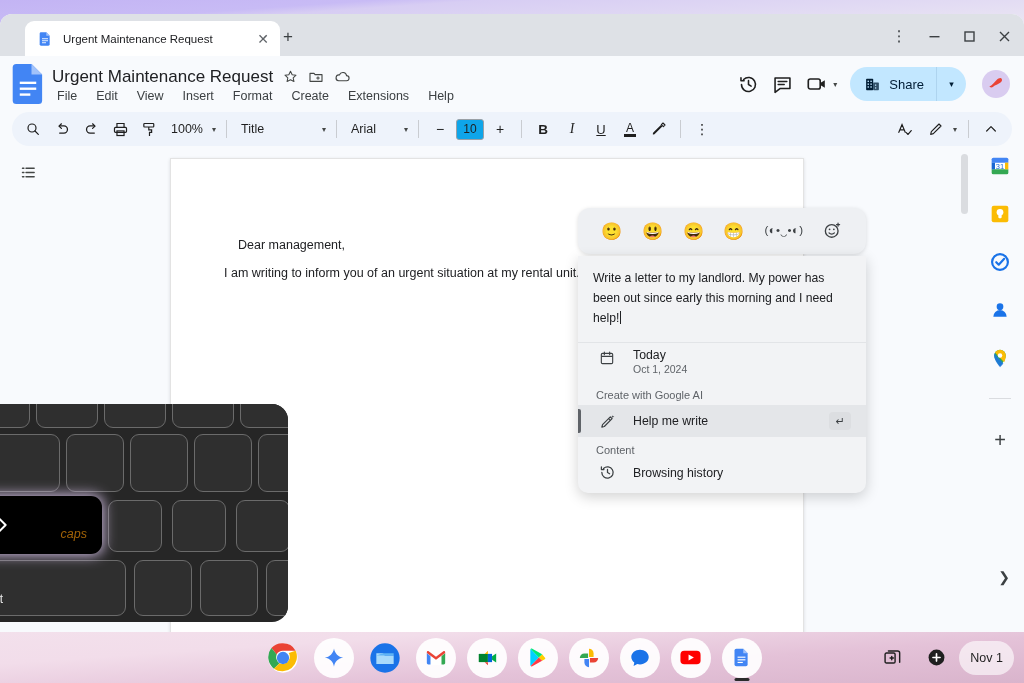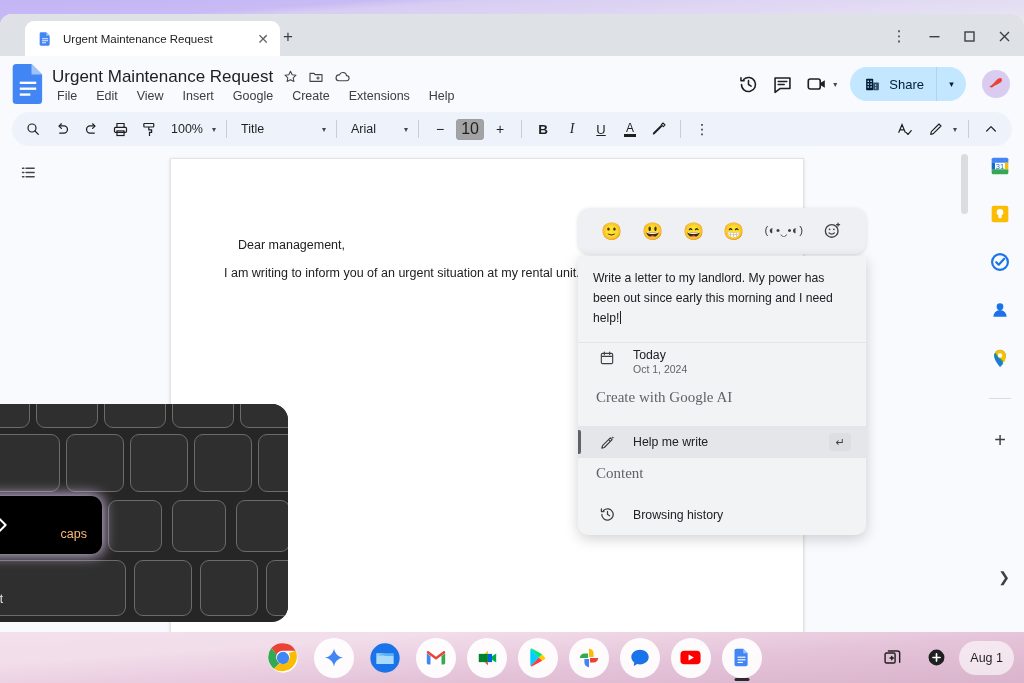--- a/index.html
+++ b/index.html
@@ -110,21 +110,21 @@
     height: 26px; display: flex; align-items: center;
     gap: 9px; border-radius: 4px; padding: 0 2px 0 6px;
   }
   .tb-caret { font-size: 8px; color: #444746; }
   #zoom-lbl { font-size: 12.5px; }
   #style-lbl { width: 72px; font-size: 12.5px; }
   #font-lbl { width: 44px; font-size: 12.5px; }
   #fsize {
     width: 28px; height: 21px; border: 1px solid #9aa0a6;
     border-radius: 3px; display: flex; align-items: center;
-    justify-content: center; font-size: 16px; background: #a3a3a3;
+    justify-content: center; font-size: 12px; background: #0ea5e9;
   }
 
   
   #editor {
     position: relative; height: calc(618px - 42px - 56px - 34px);
     background: #f8fafd; overflow: hidden;
   }
   #outline-icon { position: absolute; left: 20px; top: 18px; color: #444746; }
   #page {
     position: absolute; left: 170px; top: 12px;
@@ -190,23 +190,22 @@
     display: flex; align-items: center; min-height: 30px;
     padding: 4px 15px 4px 20px; gap: 17px;
   }
   .row-icon {
     width: 18px; flex: 0 0 18px; display: flex;
     align-items: center; justify-content: center; color: #3c4043;
   }
   .row-label { font-size: 12.3px; color: #202124; }
   .row-sub { font-size: 10.5px; color: #5f6368; margin-top: 1px; }
   .section {
-    font-size: 15px; color: #5f6368;
-    padding: 7px 15px 20px 18px;
-    font-family: Liberation Serif, serif;
+    font-size: 11px; color: #5f6368;
+    padding: 7px 15px 4px 18px;
   }
   #row-hmw {
     background: #e4e6e9; position: relative; padding-top: 7px; padding-bottom: 7px;
   }
   #hmw-marker {
     position: absolute; left: 0; top: 4px; bottom: 4px;
     width: 3px; background: #5f6368; border-radius: 0 2px 2px 0;
   }
   #hmw-enter {
     margin-left: auto; width: 22px; height: 18px;
@@ -230,21 +229,21 @@
     position: absolute; left: 12px; bottom: 9px;
     color: #e8e8e8; font-size: 12px;
   }
   #key-caps {
     position: absolute; background: #000; border-radius: 9px;
     box-shadow: 0 0 0 2px #000, 0 0 13px 4px rgba(226,205,246,.85);
     z-index: 5;
   }
   #key-caps .klabel {
     position: absolute; right: 13px; bottom: 11px;
-    color: #fdba74; font-size: 12.5px;
+    color: #a16207; font-size: 12.5px; font-style: italic;
   }
   #caps-glyph { position: absolute; left: 14px; top: 14px; }
 
   
   #shelf {
     position: absolute; left: 0; bottom: 0; width: 1024px; height: 51px;
     display: flex; align-items: center; justify-content: center;
   }
   #shelf-apps { display: flex; align-items: center; gap: 11px; }
   .app {
@@ -336,21 +335,21 @@
           <svg width="17" height="17" viewBox="0 0 24 24">
               <path d="M6.5 18h11a3.6 3.6 0 0 0 .3-7.2 5.3 5.3 0 0 0-10.2-1A3.6 3.6 0 0 0 6.5 18z" fill="none" stroke="#444746" stroke-width="1.6"></path>
             </svg>
         </span>
       </div>
       <div id="menubar">
         <span class="menu-item">File</span>
         <span class="menu-item">Edit</span>
         <span class="menu-item">View</span>
         <span class="menu-item">Insert</span>
-        <span class="menu-item">Google</span>
+        <span class="menu-item">Format</span>
         <span class="menu-item">Create</span>
         <span class="menu-item">Extensions</span>
         <span class="menu-item">Help</span>
       </div>
     </div>
 
     <div id="header-right">
       <span class="hicon">
         <svg width="21" height="21" viewBox="0 0 24 24">
             <path d="M4 12a8 8 0 1 0 2.4-5.7" fill="none" stroke="#1f1f1f" stroke-width="1.8" stroke-linecap="round"></path>
@@ -751,15 +750,15 @@
           <path d="M6.5 3.5h11a2.5 2.5 0 0 1 2.5 2.5v11" fill="none" stroke="#1f1f1f" stroke-width="1.7" stroke-linecap="round"></path>
           <path d="M8.5 12h4M10.5 10v4" stroke="#1f1f1f" stroke-width="1.7" stroke-linecap="round"></path>
         </svg>
     </div>
     <div class="tray-btn">
       <svg width="19" height="19" viewBox="0 0 24 24">
           <circle cx="12" cy="12" r="10" fill="#1f1f1f"></circle>
           <path d="M12 7.5v9M7.5 12h9" stroke="#fff" stroke-width="2.1" stroke-linecap="round"></path>
         </svg>
     </div>
-    <div class="tray-btn hl">Aug 1</div>
+    <div class="tray-btn hl">Nov 1</div>
   </div>
 </div>
 
 </body></html>

